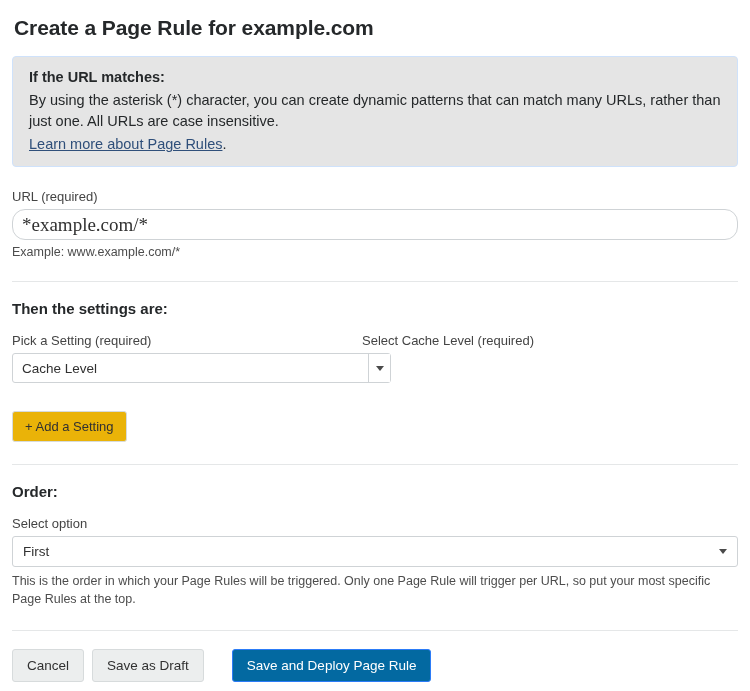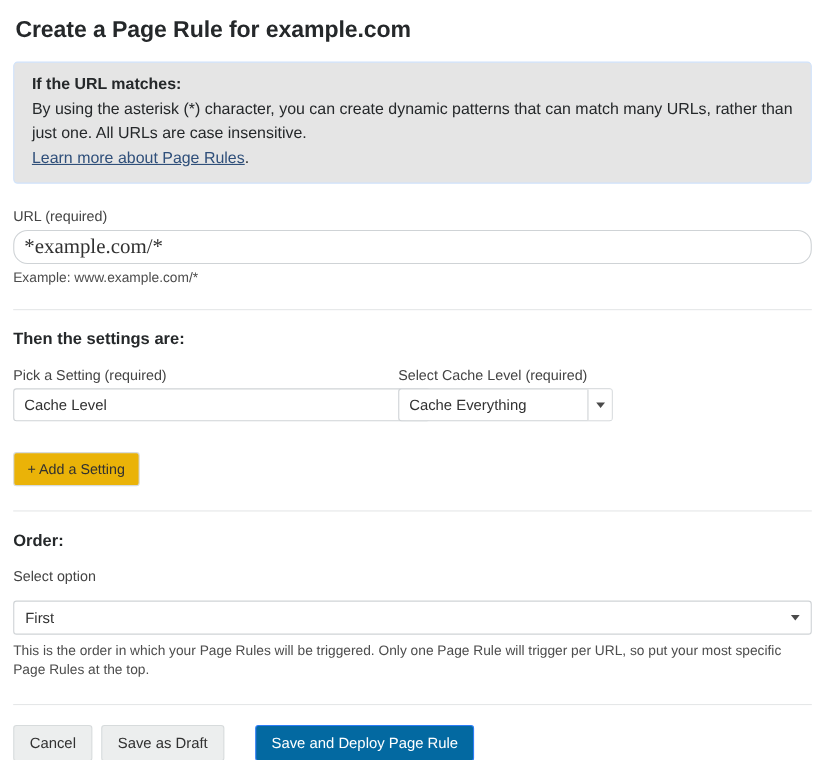--- a/index.html
+++ b/index.html
@@ -140,21 +140,21 @@
     border: 1px solid #d7dbdc;
     border-radius: 3px;
     font-size: 13px;
     color: #313131;
     padding: 7px 12px;
     cursor: pointer;
   }
   .order-label {
     font-size: 13px;
     color: #444;
-    margin-bottom: 15px;
+    margin-bottom: 5px;
   }
   .order-select {
     width: 100%;
     height: 31px;
     border: 1px solid #cfd3d6;
     border-radius: 3px;
     background: #fff;
     display: flex;
     align-items: center;
     padding: 0 10px;
@@ -226,28 +226,20 @@
         <div class="select-box">
           <span class="val">Cache Level</span>
           <span class="select-arrow">
               <span class="tri"></span>
             </span>
         </div>
       </div>
     </div>
     <div class="col-cache">
       <div class="field-label">Select Cache Level (required)</div>
-      <div class="select-wrap select-w195">
-        <div class="select-box">
-          <span class="val">Cache Everything</span>
-          <span class="select-arrow">
-              <span class="tri"></span>
-            </span>
-        </div>
-      </div>
     </div>
   </div>
 
   <div class="add-setting-btn">+ Add a Setting</div>
 
   <hr class="divider">
 
   <div class="section-heading">Order:</div>
 
   <div class="order-label">Select option</div>

